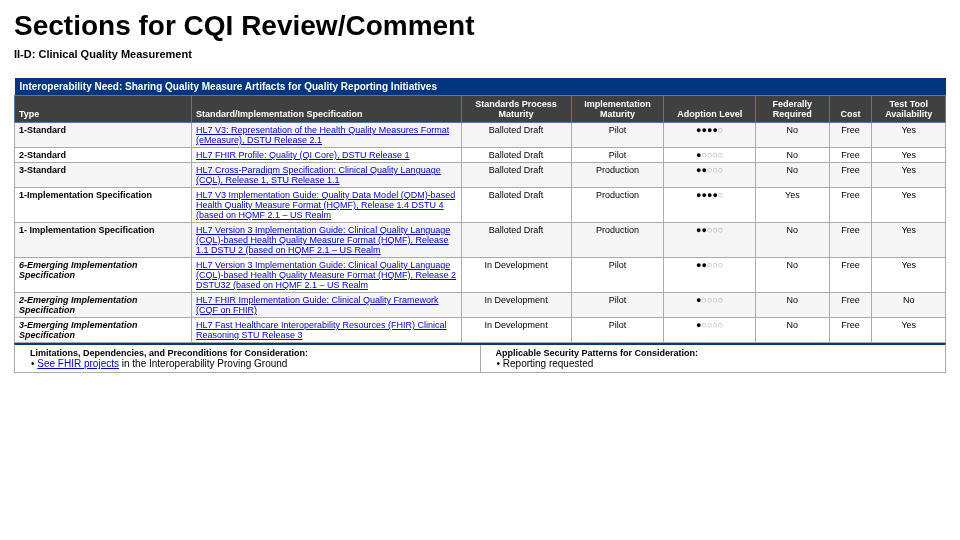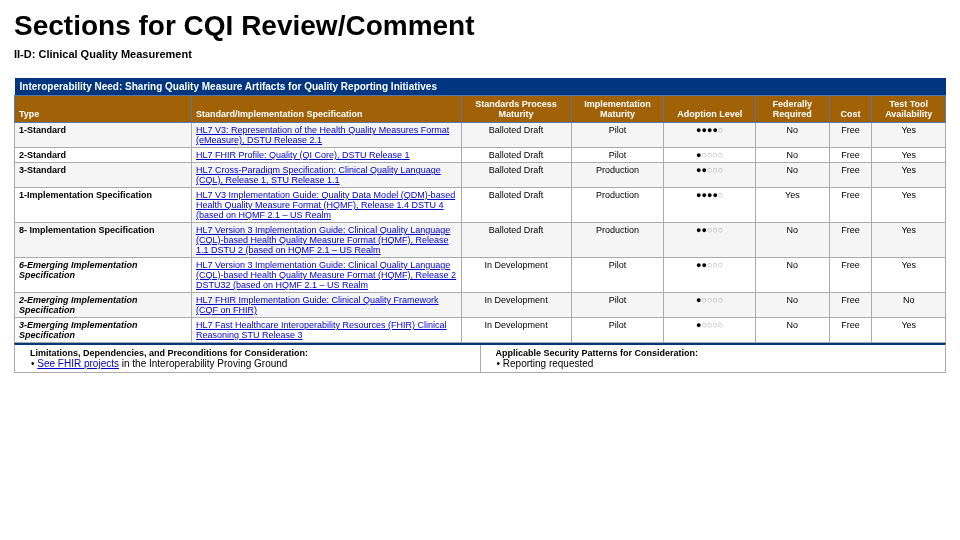--- a/index.html
+++ b/index.html
@@ -31,21 +31,21 @@
       font-size: 9.5px;
     }
     .interop-header-row td {
       background: #003580;
       color: #fff;
       font-weight: bold;
       font-size: 10px;
       padding: 3px 5px;
     }
     .col-header-row th {
-      background: #a16207;
+      background: #404040;
       color: #fff;
       font-weight: bold;
       font-size: 9px;
       padding: 3px 4px;
       border: 1px solid #5577aa;
       vertical-align: bottom;
       text-align: center;
     }
     .col-header-row th.left-align {
       text-align: left;
@@ -162,21 +162,21 @@
           <td class="type-cell">1-Implementation Specification</td>
           <td><a class="spec-link" href="#">HL7 V3 Implementation Guide: Quality Data Model (QDM)-based Health Quality Measure Format (HQMF), Release 1.4 DSTU 4 (based on HQMF 2.1 – US Realm</a></td>
           <td style="text-align: center;">Balloted Draft</td>
           <td style="text-align: center;">Production</td>
           <td style="text-align: center;"><span class="dot-filled">●</span><span class="dot-filled">●</span><span class="dot-filled">●</span><span class="dot-filled">●</span><span class="dot-empty">○</span></td>
           <td style="text-align: center;">Yes</td>
           <td style="text-align: center;">Free</td>
           <td style="text-align: center;">Yes</td>
         </tr>
         <tr>
-          <td class="type-cell">8- Implementation Specification</td>
+          <td class="type-cell">1- Implementation Specification</td>
           <td><a class="spec-link" href="#">HL7 Version 3 Implementation Guide: Clinical Quality Language (CQL)-based Health Quality Measure Format (HQMF), Release 1.1 DSTU 2 (based on HQMF 2.1 – US Realm</a></td>
           <td style="text-align: center;">Balloted Draft</td>
           <td style="text-align: center;">Production</td>
           <td style="text-align: center;"><span class="dot-filled">●</span><span class="dot-filled">●</span><span class="dot-empty">○</span><span class="dot-empty">○</span><span class="dot-empty">○</span></td>
           <td style="text-align: center;">No</td>
           <td style="text-align: center;">Free</td>
           <td style="text-align: center;">Yes</td>
         </tr>
         <tr>
           <td class="type-italic">6-Emerging Implementation Specification</td>

